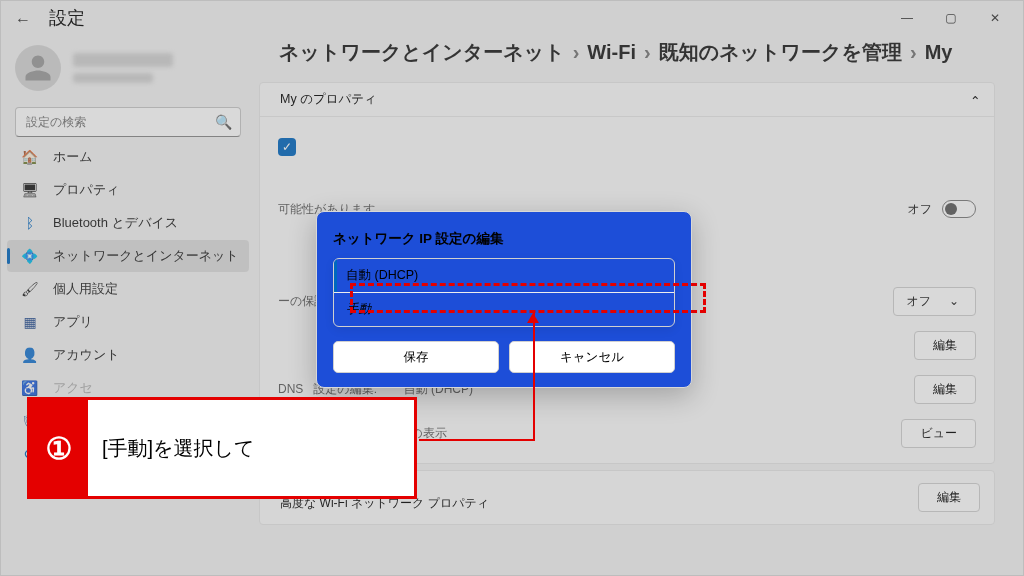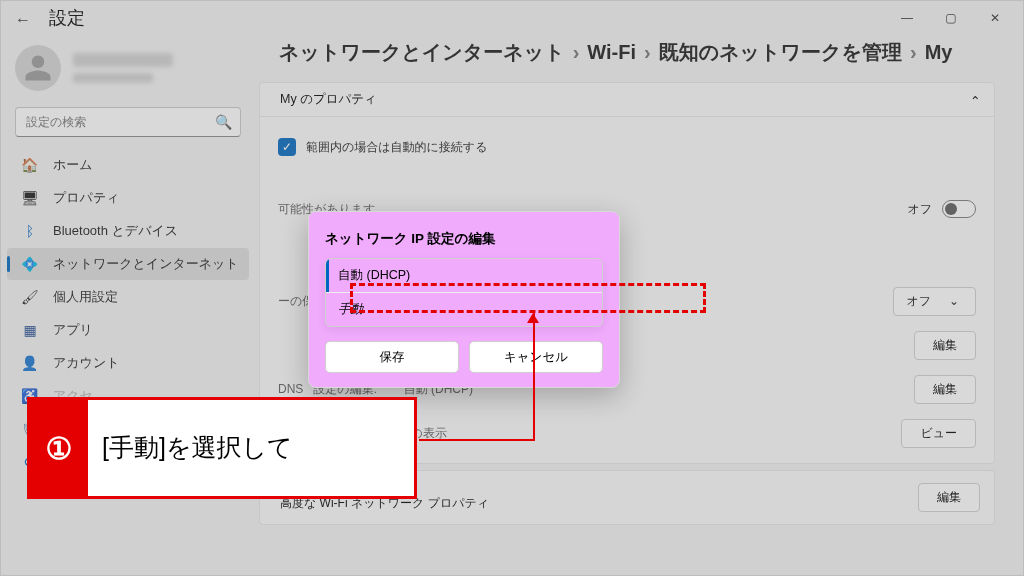--- a/index.html
+++ b/index.html
@@ -17,21 +17,21 @@
   
   .body { display:flex; height: calc(100% - 34px); }
   .sidebar { width: 254px; padding: 6px 0; display:flex; flex-direction:column; position:relative; }
 
   .profile { display:flex; align-items:center; gap:12px; padding: 4px 14px 14px; }
   .avatar { width:46px; height:46px; border-radius:50%; background:#d5d5d5; display:flex; align-items:center; justify-content:center; }
   .avatar svg { width:30px; height:30px; fill:#9b9b9b; }
   .profile-text .line { height:14px; width:100px; border-radius:3px; background:#d2d2d2; filter:blur(2px); margin-bottom:6px; }
   .profile-text .line.sm { width:80px; height:10px; margin-bottom:0; }
 
-  .search { margin: 2px 14px 12px; position:relative; }
+  .search { margin: 2px 14px 4px; position:relative; }
   .search input { width:100%; height:30px; border:1px solid #c8c8c8; border-radius:4px; background:#ffffff; padding:0 28px 0 10px; font-size:12px; color:#606060; border-bottom:1.5px solid #888; }
   .search .micon { position:absolute; right:8px; top:7px; color:#555; font-size:14px; }
 
   .nav { display:flex; flex-direction:column; gap:1px; }
   .nav-item { display:flex; align-items:center; height:32px; padding-left:14px; gap:14px; font-size:13px; color:#1b1b1b; border-radius:4px; margin:0 6px; }
   .nav-item.selected { background:#dddddd; }
   .nav-item.selected::before { content:""; width:3px; height:16px; background:#0067c0; border-radius:3px; position:absolute; left:6px; }
   .nav-item .ic { width:18px; text-align:center; font-size:14px; }
 
   
@@ -45,33 +45,33 @@
   .row .left { display:flex; align-items:center; gap:10px; color:#5a5a5a; }
   .check { width:18px; height:18px; border-radius:4px; background:#0067c0; display:flex; align-items:center; justify-content:center; color:white; font-size:12px;}
   .toggle-off { width:34px; height:18px; border-radius:9px; border:1px solid #7a7a7a; background:#fff; position:relative; }
   .toggle-off::after { content:""; width:12px; height:12px; border-radius:50%; background:#5a5a5a; position:absolute; left:2px; top:2px; }
   .btn-edit { border:1px solid #d0d0d0; background:#ffffff; border-radius:4px; padding:5px 18px; font-size:12px; }
   .sel-off { border:1px solid #d0d0d0; background:#ffffff; border-radius:4px; padding:5px 16px 5px 12px; font-size:12px; display:flex; align-items:center; gap:18px;}
   .muted { color:#888; }
 
   
   .dim { position:absolute; inset:0; background:rgba(120,120,120,0.28); z-index:5; }
-  .dialog { position:absolute; z-index:6; left:307px; top:210px; width:312px; background:#f0abfc; border:1px solid #d8d8d8; border-radius:8px; box-shadow: 0 8px 28px rgba(0,0,0,0.24); padding:18px 16px 14px; }
+  .dialog { position:absolute; z-index:6; left:315px; top:210px; width:376px; background:#1d4ed8; border:1px solid #d8d8d8; border-radius:8px; box-shadow: 0 8px 28px rgba(0,0,0,0.24); padding:18px 16px 14px; }
   .dialog h3 { font-size:13.5px; font-weight:600; margin-bottom:10px; }
   .dropdown { border:1px solid #d0d0d0; border-radius:6px; overflow:hidden; box-shadow:0 3px 10px rgba(0,0,0,0.08); }
   .opt { padding:8px 12px; font-size:12.5px; border-left:0px solid #0067c0; }
   .opt.sel { border-left:3px solid #0067c0; padding-left:9px; }
   .opt + .opt { border-top:1px solid #eee;font-style:italic; }
   .dialog-actions { display:flex; gap:10px; margin-top:14px; }
   .dialog-actions button { flex:1; height:32px; border-radius:5px; border:1px solid #d0d0d0; background:#ffffff; font-size:12.5px; }
 
   
   .anno-box { position:absolute; z-index:20; left:26px; top:396px; width:390px; height:102px; border:3px solid #e40000; background:#ffffff; display:flex; align-items:center; padding-right:8px; }
   .anno-badge { width:58px; height:100%; background:#e40000; color:#fff; display:flex; align-items:center; justify-content:center; font-size:30px; font-weight:600; }
-  .anno-text { font-size:25px; font-weight:500; line-height:1.35; padding-left:14px; color:#000; }
+  .anno-text { font-size:20px; font-weight:500; line-height:1.35; padding-left:14px; color:#000; }
   .anno-dash { position:absolute; z-index:21; left:349px; top:282px; width:356px; height:30px; border:3px dashed #e40000; }
   .anno-arrow-line { position:absolute; z-index:21; left:532px; top:312px; width:0; height:128px; border-left:2px solid #e40000; }
   .anno-arrow-line2 { position:absolute; z-index:21; left:418px; top:438px; width:116px; height:0; border-top:2px solid #e40000; }
   .anno-arrow-head { position:absolute; z-index:22; left:526px; top:312px; width:0; height:0; border-left:6px solid transparent; border-right:6px solid transparent; border-bottom:10px solid #e40000; }
 
   .chev-up { display:inline-block; transform:rotate(180deg); }
 </style>
 </head>
 <body>
 
@@ -166,21 +166,20 @@
 
       <div class="card">
         <div class="card-header">
           <span>My のプロパティ</span>
           <span class="chev-up">⌄</span>
         </div>
         <div class="card-body">
           <div class="row">
             <div class="left">
               <span class="check">✓</span>
-              <span style="color:#1b1b1b;">範囲内の場合は自動的に接続する</span>
             </div>
           </div>
           <div style="height:10px;"></div>
           <div class="row">
             <div class="left muted">
                 <span>可能性があります。</span>
               </div>
             <div style="display:flex;align-items:center;gap:10px;">
               <span>オフ</span>
               <div class="toggle-off"></div>

